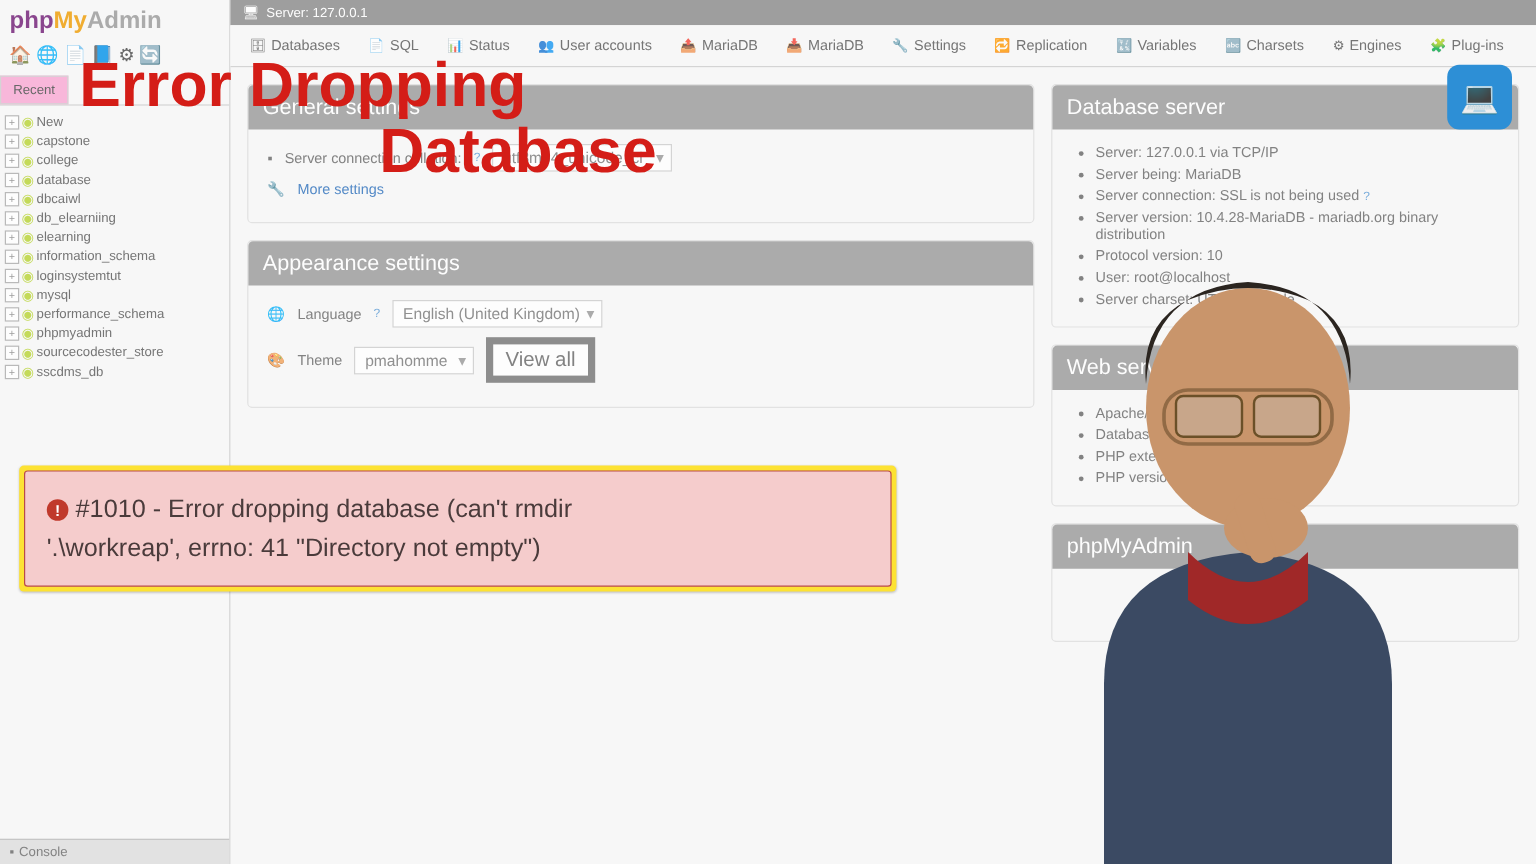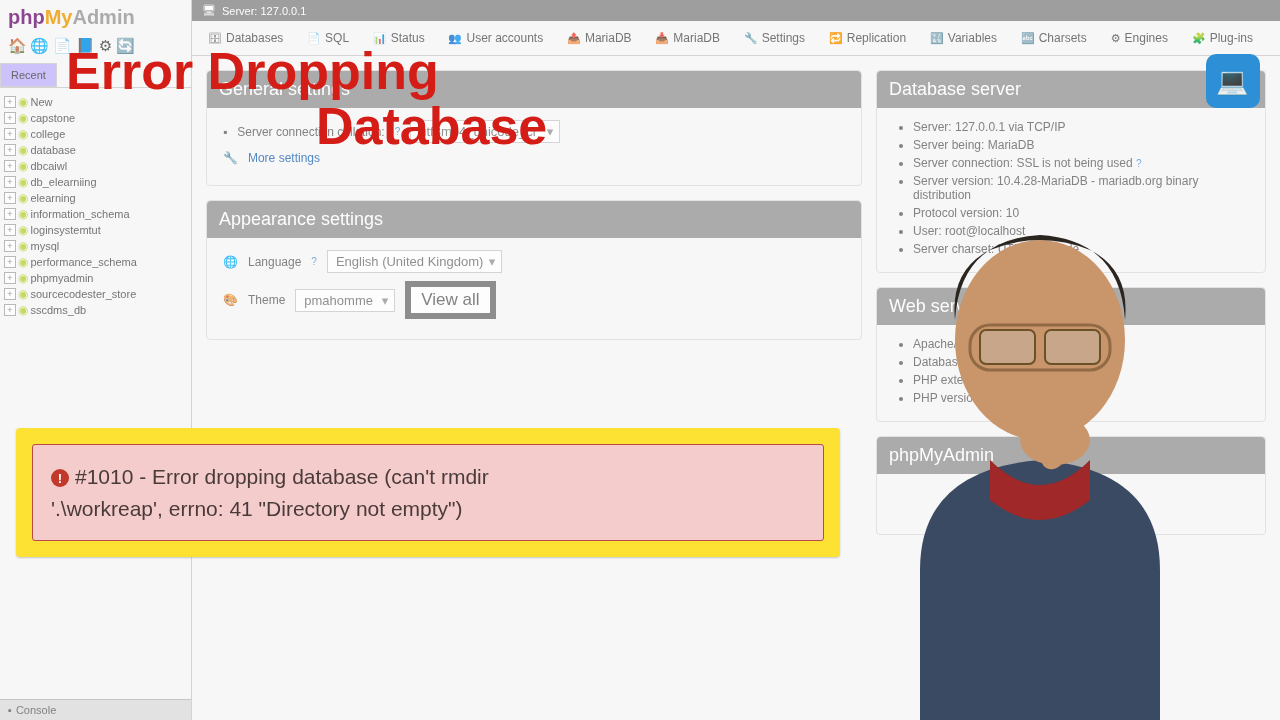--- a/index.html
+++ b/index.html
@@ -6,21 +6,21 @@
 body{font-family:"Segoe UI",Arial,sans-serif;font-size:12px;background:#f7f7f7;color:#444;width:1280px;height:720px;overflow:hidden;position:relative;}
 .app{display:flex;height:100%;opacity:0.8;}
 .sidebar{width:192px;background:#f7f7f7;border-right:1px solid #ccc;display:flex;flex-direction:column;}
 .logo{padding:6px 8px;font-size:20px;font-weight:bold;color:#999;}
 .logo .php{color:#701a75;}
 .logo .my{color:#ef9b00;text-align:center;}
 .logo .admin{color:#999;}
 .home-icons{padding:2px 8px;display:flex;gap:4px;}
 .home-icons span{font-size:15px;}
 .tabs-sidebar{display:flex;border-bottom:1px solid #ccc;margin-top:6px;}
-.tabs-sidebar .tab{padding:5px 10px;background:#c4b5fd;border:1px solid #ccc;margin-right:-1px;font-size:11px;cursor:pointer;}
+.tabs-sidebar .tab{padding:5px 10px;background:#f9a8d4;border:1px solid #ccc;margin-right:-1px;font-size:11px;cursor:pointer;}
 .dbtree{padding:6px 4px;overflow:auto;flex:1;}
 .dbtree .item{display:flex;align-items:center;gap:2px;padding:1px 0;font-size:11px;color:#555;cursor:pointer;}
 .dbtree .plus{display:inline-flex;width:12px;height:12px;border:1px solid #aaa;align-items:center;justify-content:center;font-size:9px;color:#888;background:#fff;}
 .dbtree .dbicon{color:#b8d432;font-size:12px;}
 .console-bar{background:#ddd;padding:4px 8px;font-size:11px;color:#666;border-top:1px solid #bbb;display:flex;align-items:center;gap:4px;}
 .main{flex:1;display:flex;flex-direction:column;}
 .server-bar{background:#888;color:#fff;padding:4px 10px;font-size:11px;display:flex;align-items:center;gap:6px;}
 .toptabs{background:#f7f7f7;border-bottom:1px solid #ccc;padding:6px 8px;display:flex;gap:8px;flex-wrap:wrap;}
 .toptabs .ttab{padding:4px 8px;color:#555;font-size:12px;display:flex;align-items:center;gap:4px;cursor:pointer;}
 .toptabs .ttab .ti{font-size:11px;}
@@ -31,21 +31,21 @@
 .panel-head{background:#999;color:#fff;padding:8px 12px;font-size:18px;border-radius:4px 4px 0 0;}
 .panel-body{padding:12px 16px;}
 .row{display:flex;align-items:center;gap:10px;margin-bottom:8px;font-size:12px;color:#666;}
 .sel{border:1px solid #ccc;background:#fff;padding:3px 18px 3px 8px;font-size:13px;color:#777;min-width:150px;position:relative;}
 .sel:after{content:"▾";position:absolute;right:6px;color:#999;}
 .link{color:#2a6ebb;cursor:pointer;text-align:center;}
 .bullets{list-style:disc;padding-left:20px;font-size:12px;color:#666;}
 .bullets li{margin-bottom:4px;}
 .btnsmall{border:6px solid #737373;background:#fff;padding:3px 10px;font-size:17px;color:#666;cursor:pointer;}
 .overlay-title{position:absolute;top:44px;left:66px;font-size:52px;line-height:1.06;color:#d41d17;font-weight:800;z-index:20;font-family:Arial,sans-serif;letter-spacing:0px;}
-.error-box{position:absolute;top:388px;left:16px;width:824px;background:#fde233;padding:16px;z-index:20;border-radius:4px;box-shadow:0 1px 2px rgba(0,0,0,0.2);margin-top:40px;}
+.error-box{position:absolute;top:388px;left:16px;width:731px;background:#fde233;padding:4px;z-index:20;border-radius:4px;box-shadow:0 1px 2px rgba(0,0,0,0.2);}
 .error-inner{background:#f5cccc;border:1px solid #b94a48;border-radius:3px;padding:16px 18px;color:#4a3b3b;font-size:21px;line-height:1.5;}
 .error-inner .eicon{display:inline-flex;width:18px;height:18px;background:#c0392b;color:#fff;border-radius:50%;align-items:center;justify-content:center;font-size:13px;font-weight:bold;margin-right:6px;vertical-align:middle;}
 .person{position:absolute;bottom:0;right:60px;width:360px;height:510px;z-index:25;}
 .person svg{width:100%;height:100%;}
 .watermark{position:absolute;top:54px;right:20px;width:54px;height:54px;background:#2d8fd6;border-radius:10px;z-index:30;display:flex;align-items:center;justify-content:center;color:#fff;font-size:26px;}
 .qicon{font-size:10px;color:#5b9bd5;}
 </style>
 </head>
 <body>
 

